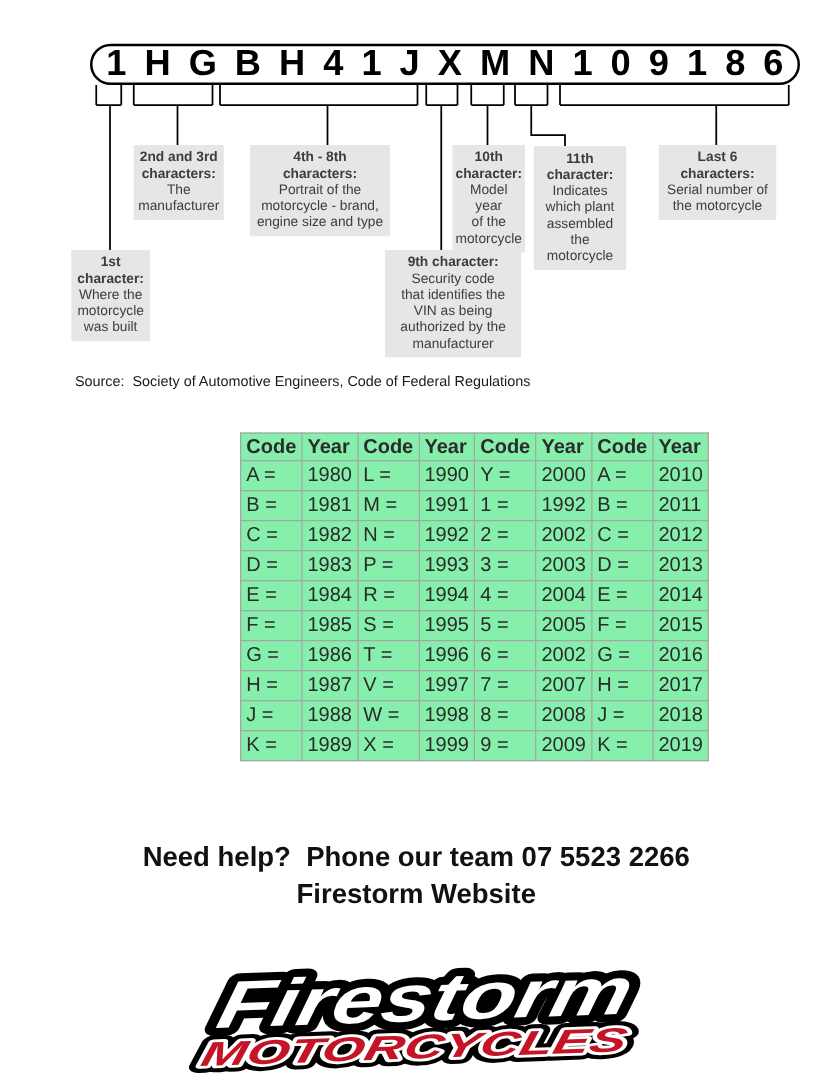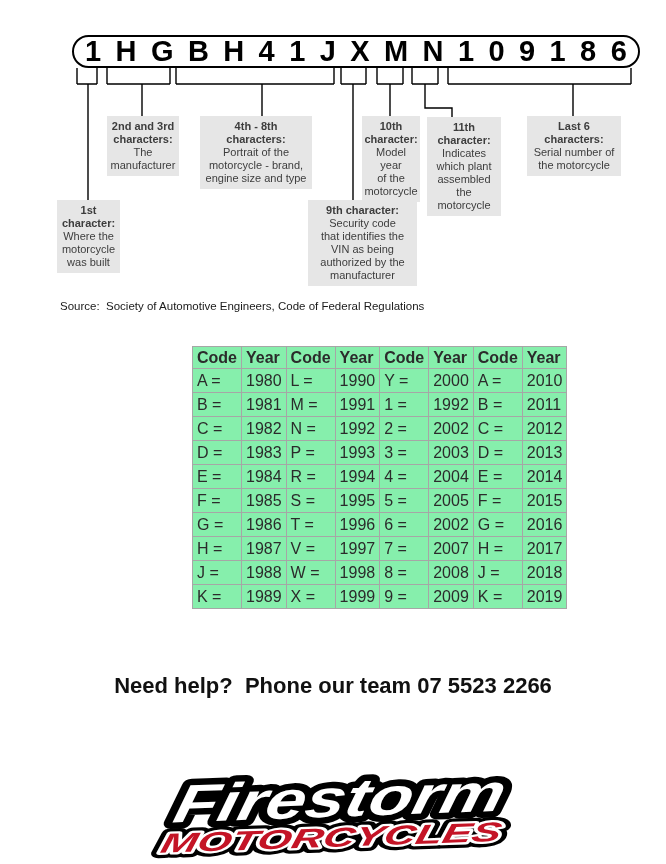--- a/index.html
+++ b/index.html
@@ -270,20 +270,21 @@
           <td class="code">9 =</td>
           <td class="year">2009</td>
           <td class="code">K =</td>
           <td class="year">2019</td>
         </tr>
       </tbody>
   </table>
 
   <div class="help">
     <div>Need help?  Phone our team 07 5523 2266</div>
+    <div>Firestorm Website</div>
   </div>
 
   <svg class="logo" width="400" height="94" viewBox="0 0 400 94">
     <g transform="translate(16,-4) rotate(-2 200 47) skewX(-15)" font-family="Liberation Sans, DejaVu Sans, sans-serif" font-weight="bold" font-style="italic" text-anchor="middle">
 
       <text x="195" y="52" font-size="53" textLength="330" lengthAdjust="spacingAndGlyphs" fill="none" stroke="#000" stroke-width="13" stroke-linejoin="round">Firestorm</text>
       <text x="195" y="52" font-size="53" textLength="330" lengthAdjust="spacingAndGlyphs" fill="#ffffff">Firestorm</text>
 
       <text x="195" y="82" font-size="27" textLength="340" lengthAdjust="spacingAndGlyphs" fill="none" stroke="#000" stroke-width="11" stroke-linejoin="round">MOTORCYCLES</text>
       <text x="195" y="82" font-size="27" textLength="340" lengthAdjust="spacingAndGlyphs" fill="none" stroke="#fff" stroke-width="4.5" stroke-linejoin="round">MOTORCYCLES</text>

